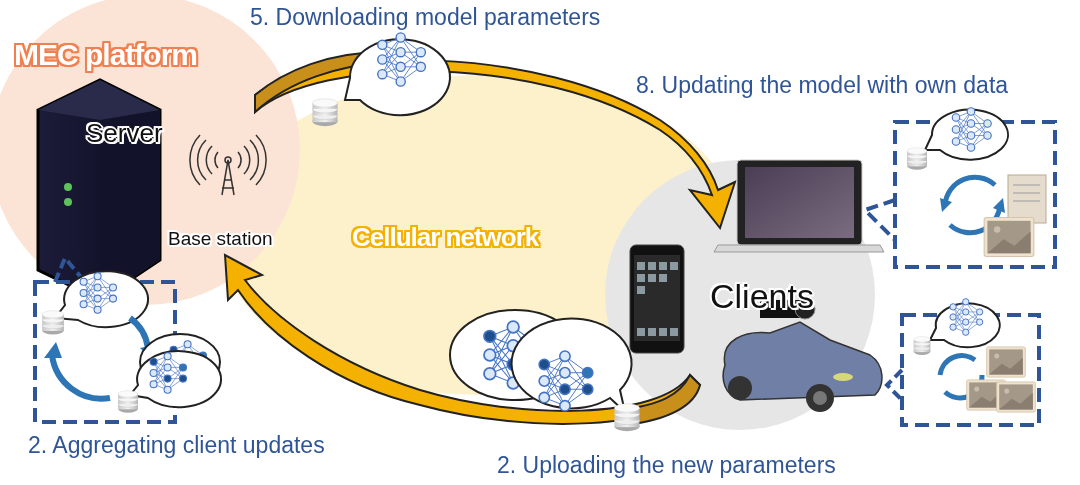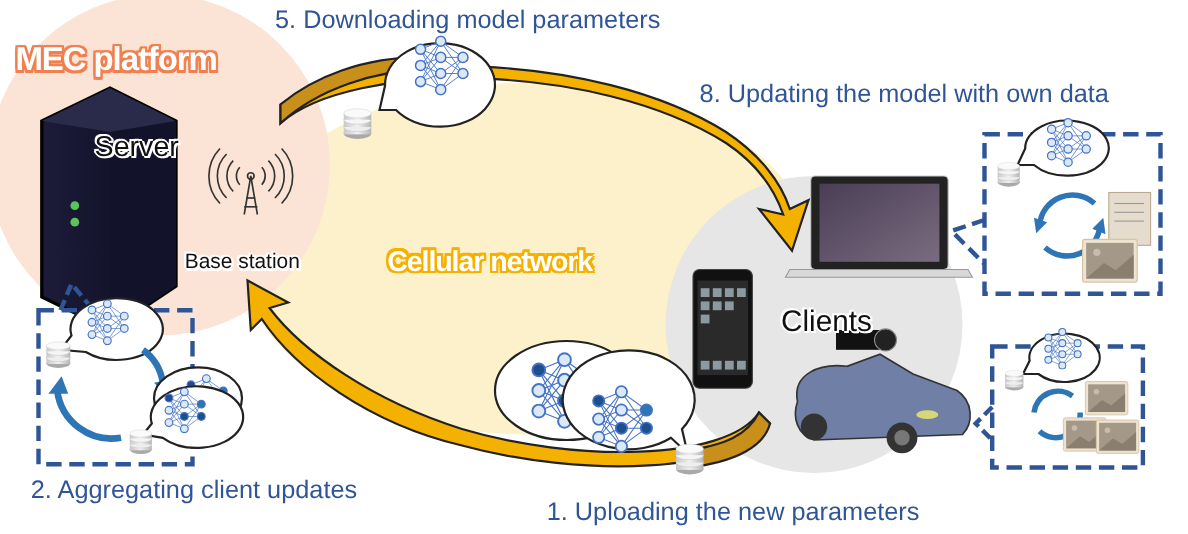--- a/index.html
+++ b/index.html
@@ -8,21 +8,21 @@
   .step-label { position:absolute; color:#2f5597; font-size:23px; font-family:"Liberation Sans", sans-serif; white-space:nowrap; }
   .outline-text { position:absolute; font-weight:bold; white-space:nowrap; font-family:"Liberation Sans", sans-serif; }
   #mec-title { left:14px; top:38px; font-size:30px; color:#ffffff;
     text-shadow: 0 0 3px #f08050, 2px 0 0 #f08050, -2px 0 0 #f08050, 0 2px 0 #f08050, 0 -2px 0 #f08050, 2px 2px 0 #f08050, -2px -2px 0 #f08050, 2px -2px 0 #f08050, -2px 2px 0 #f08050; letter-spacing:-1px; }
   #cellular-title { left:352px; top:222px; font-size:26px; color:#ffffff;
     text-shadow: 0 0 3px #f5b100, 2px 0 0 #f5b100, -2px 0 0 #f5b100, 0 2px 0 #f5b100, 0 -2px 0 #f5b100, 2px 2px 0 #f5b100, -2px -2px 0 #f5b100, 2px -2px 0 #f5b100, -2px 2px 0 #f5b100; letter-spacing:-1px;text-align:center; }
   .black-label { position:absolute; color:#111; white-space:nowrap; font-family:"Liberation Sans", sans-serif;
     text-shadow: 0 0 2px #fff, 2px 0 0 #fff, -2px 0 0 #fff, 0 2px 0 #fff, 0 -2px 0 #fff, 2px 2px 0 #fff, -2px -2px 0 #fff; }
   #server-label { left:58px; top:118px; font-size:26px;margin-left:28px; }
   #base-label { left:168px; top:228px; font-size:19px; }
-  #clients-label { left:710px; top:277px; font-size:27px; }
+  #clients-label { left:710px; top:277px; font-size:34px; }
 </style>
 </head>
 <body>
 
 <div id="stage">
 <svg width="1080" height="485" viewBox="0 0 1080 485" xmlns="http://www.w3.org/2000/svg">
   <defs>
     <linearGradient id="serverGrad" x1="0" y1="0" x2="1" y2="0">
       <stop offset="0" stop-color="#1c1c3a"></stop>
       <stop offset="1" stop-color="#0b0b1e"></stop>
@@ -259,14 +259,14 @@
 </div>
 
 <div class="outline-text" id="mec-title">MEC platform</div>
 <div class="outline-text" id="cellular-title">Cellular network</div>
 <div class="black-label" id="server-label">Server</div>
 <div class="black-label" id="base-label">Base station</div>
 <div class="black-label" id="clients-label">Clients</div>
 
 <div class="step-label" style="left:250px; top:4px;">5. Downloading model parameters</div>
 <div class="step-label" style="left:636px; top:72px;">8. Updating the model with own data</div>
-<div class="step-label" style="left:497px; top:452px;">1. Uploading the new parameters</div>
+<div class="step-label" style="left:497px; top:452px;">2. Uploading the new parameters</div>
 <div class="step-label" style="left:28px; top:432px;">2. Aggregating client updates</div>
 
 </body></html>

